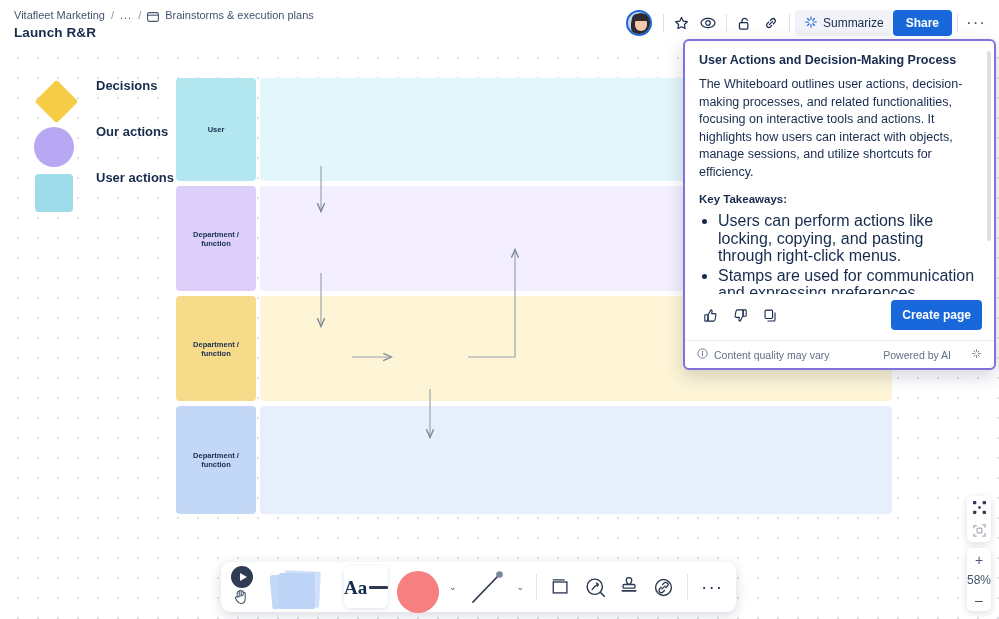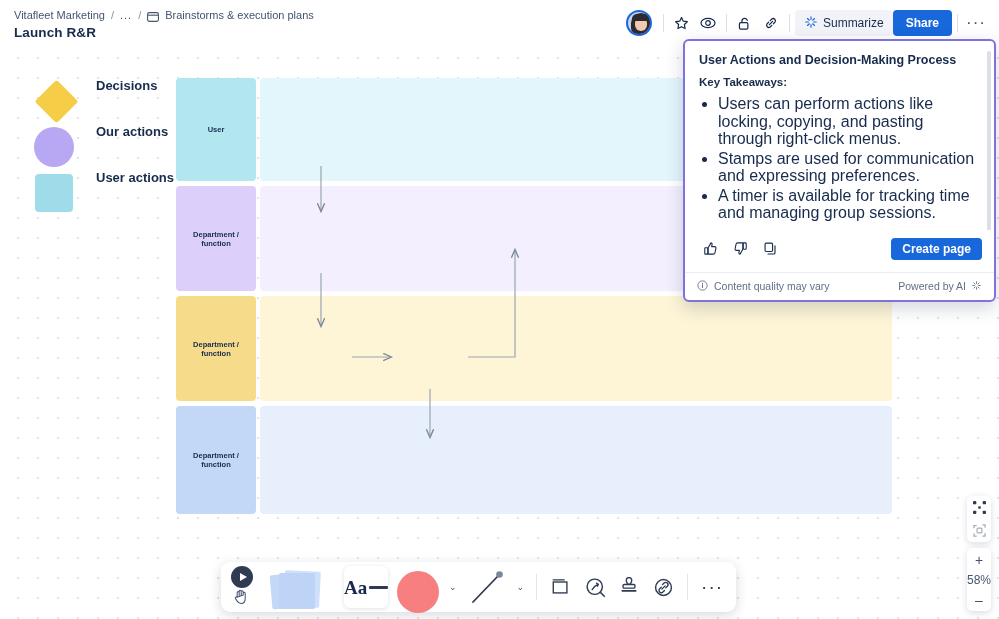--- a/index.html
+++ b/index.html
@@ -129,29 +129,29 @@
   #ai-list { list-style: disc; padding-left: 19px; }
   #ai-list li { font-size: 16px; line-height: 17.5px; color: #172b4d; margin-bottom: 2px; }
   #ai-scroll-thumb { position: absolute; right: 3px; top: 10px; width: 4px; height: 190px;
                      background: #dcdfe4; border-radius: 2px; }
   #ai-actions {
     display: flex; align-items: center; justify-content: space-between;
     padding: 6px 12px 10px 12px; border-bottom: 1px solid #ebecf0;
   }
   #ai-feedback { display: flex; align-items: center; gap: 4px; }
   .create-page-btn {
-    height: 22px; padding: 0 11px; border-radius: 4px; background: #1868db; color: #fff;
+    height: 30px; padding: 0 11px; border-radius: 4px; background: #1868db; color: #fff;
     border: none; font-size: 12px; font-weight: bold; cursor: pointer; font-family: inherit;
   }
   #ai-footer {
     display: flex; align-items: center; justify-content: space-between;
     padding: 7px 12px; font-size: 10.5px; color: #626f86;
   }
   #ai-footer .left { display: flex; align-items: center; gap: 6px; }
-  #ai-footer .right { display: flex; align-items: center; gap: 5px; }
+  #ai-footer .right { display: flex; align-items: center; gap: 20px; }
 
   
   #toolbar {
     position: absolute; left: 221px; top: 562px; height: 50px;
     background: #ffffff; border-radius: 9px; box-shadow: 0 3px 12px rgba(9,30,66,.17);
     display: flex; align-items: center; padding: 0 8px; gap: 2px; z-index: 25;
   }
   .tool { position: relative; height: 46px; display: flex; align-items: center;
           justify-content: center; cursor: pointer; }
   .tool-sep { width: 1px; height: 26px; background: #e4e6ea; margin: 0 6px; flex: none; }
@@ -344,20 +344,21 @@
       </button>
       <button class="share-btn">Share</button>
       <div class="hdr-divider"></div>
       <button class="icon-btn more-btn">···</button>
     </div>
   </div>
 
   <div id="ai-panel">
     <div id="ai-body">
       <div id="ai-title">User Actions and Decision-Making Process</div>
+      <div id="ai-summary">The Whiteboard outlines user actions, decision-making processes, and related functionalities, focusing on interactive tools and actions. It highlights how users can interact with objects, manage sessions, and utilize shortcuts for efficiency.</div>
       <div id="ai-key-heading">Key Takeaways:</div>
       <ul id="ai-list">
         <li>Users can perform actions like locking, copying, and pasting through right-click menus.</li>
         <li>Stamps are used for communication and expressing preferences.</li>
         <li>A timer is available for tracking time and managing group sessions.</li>
 
       </ul>
       <div id="ai-scroll-thumb"></div>
     </div>
     <div id="ai-actions">

